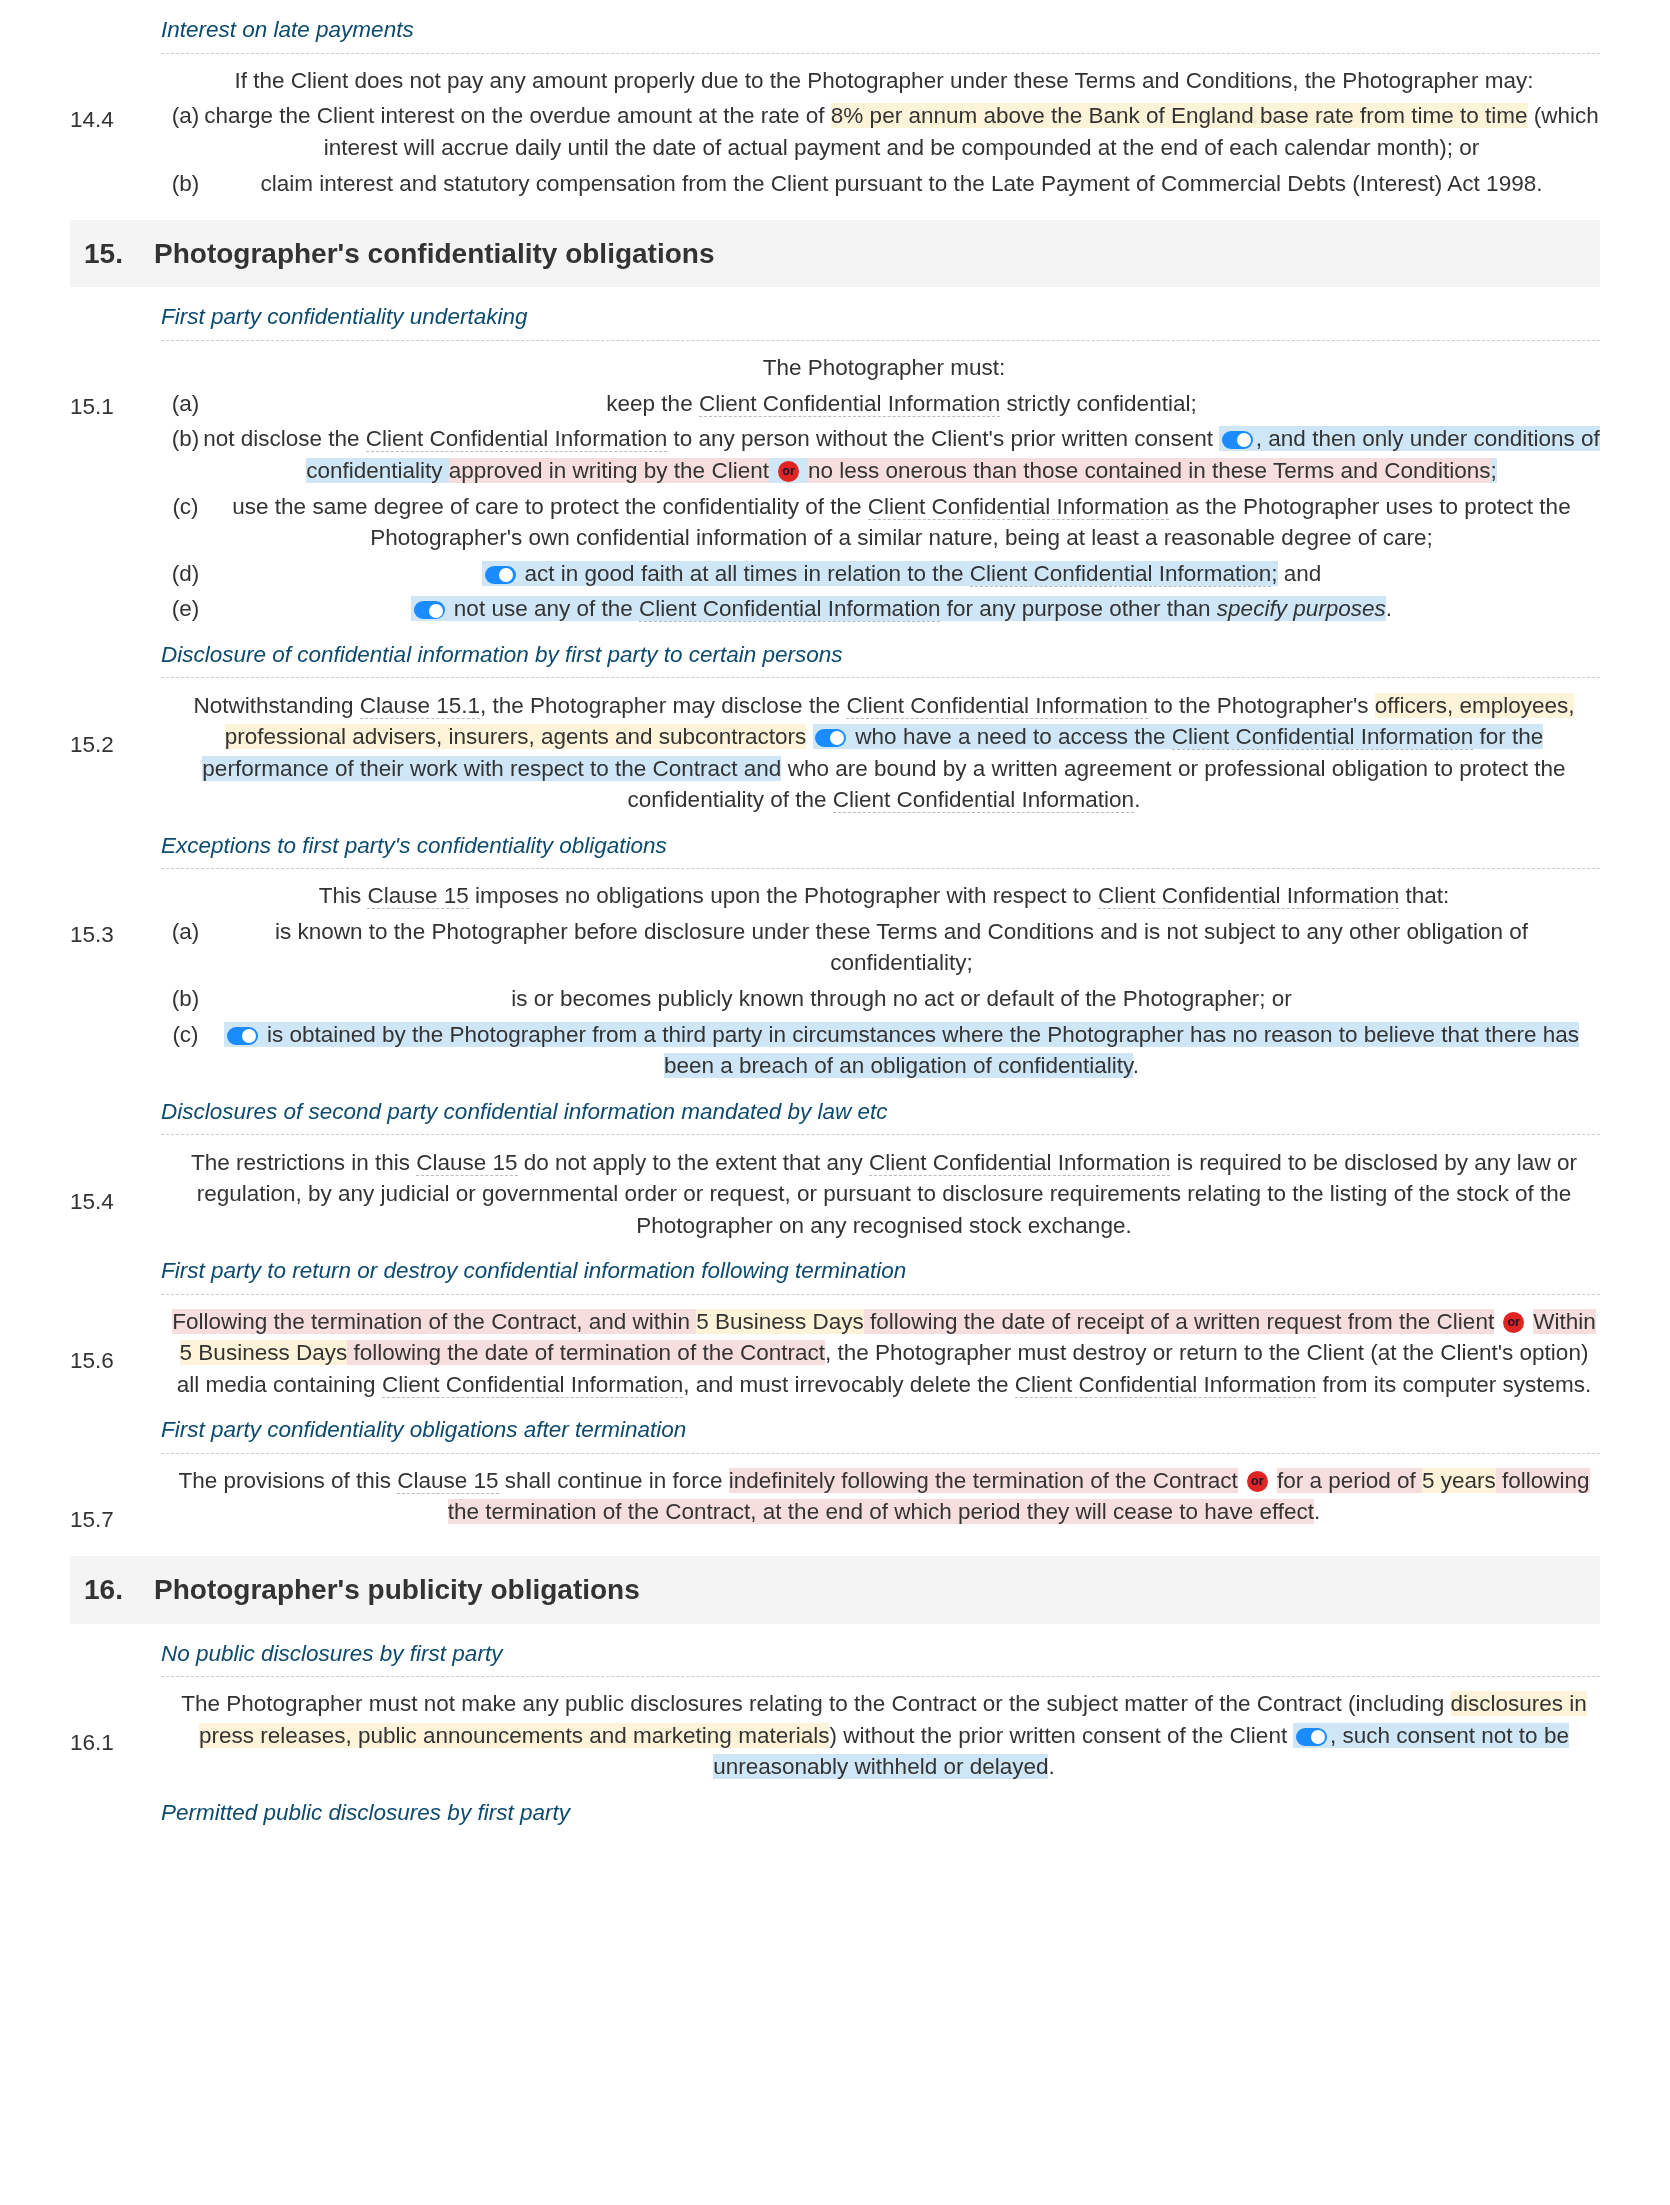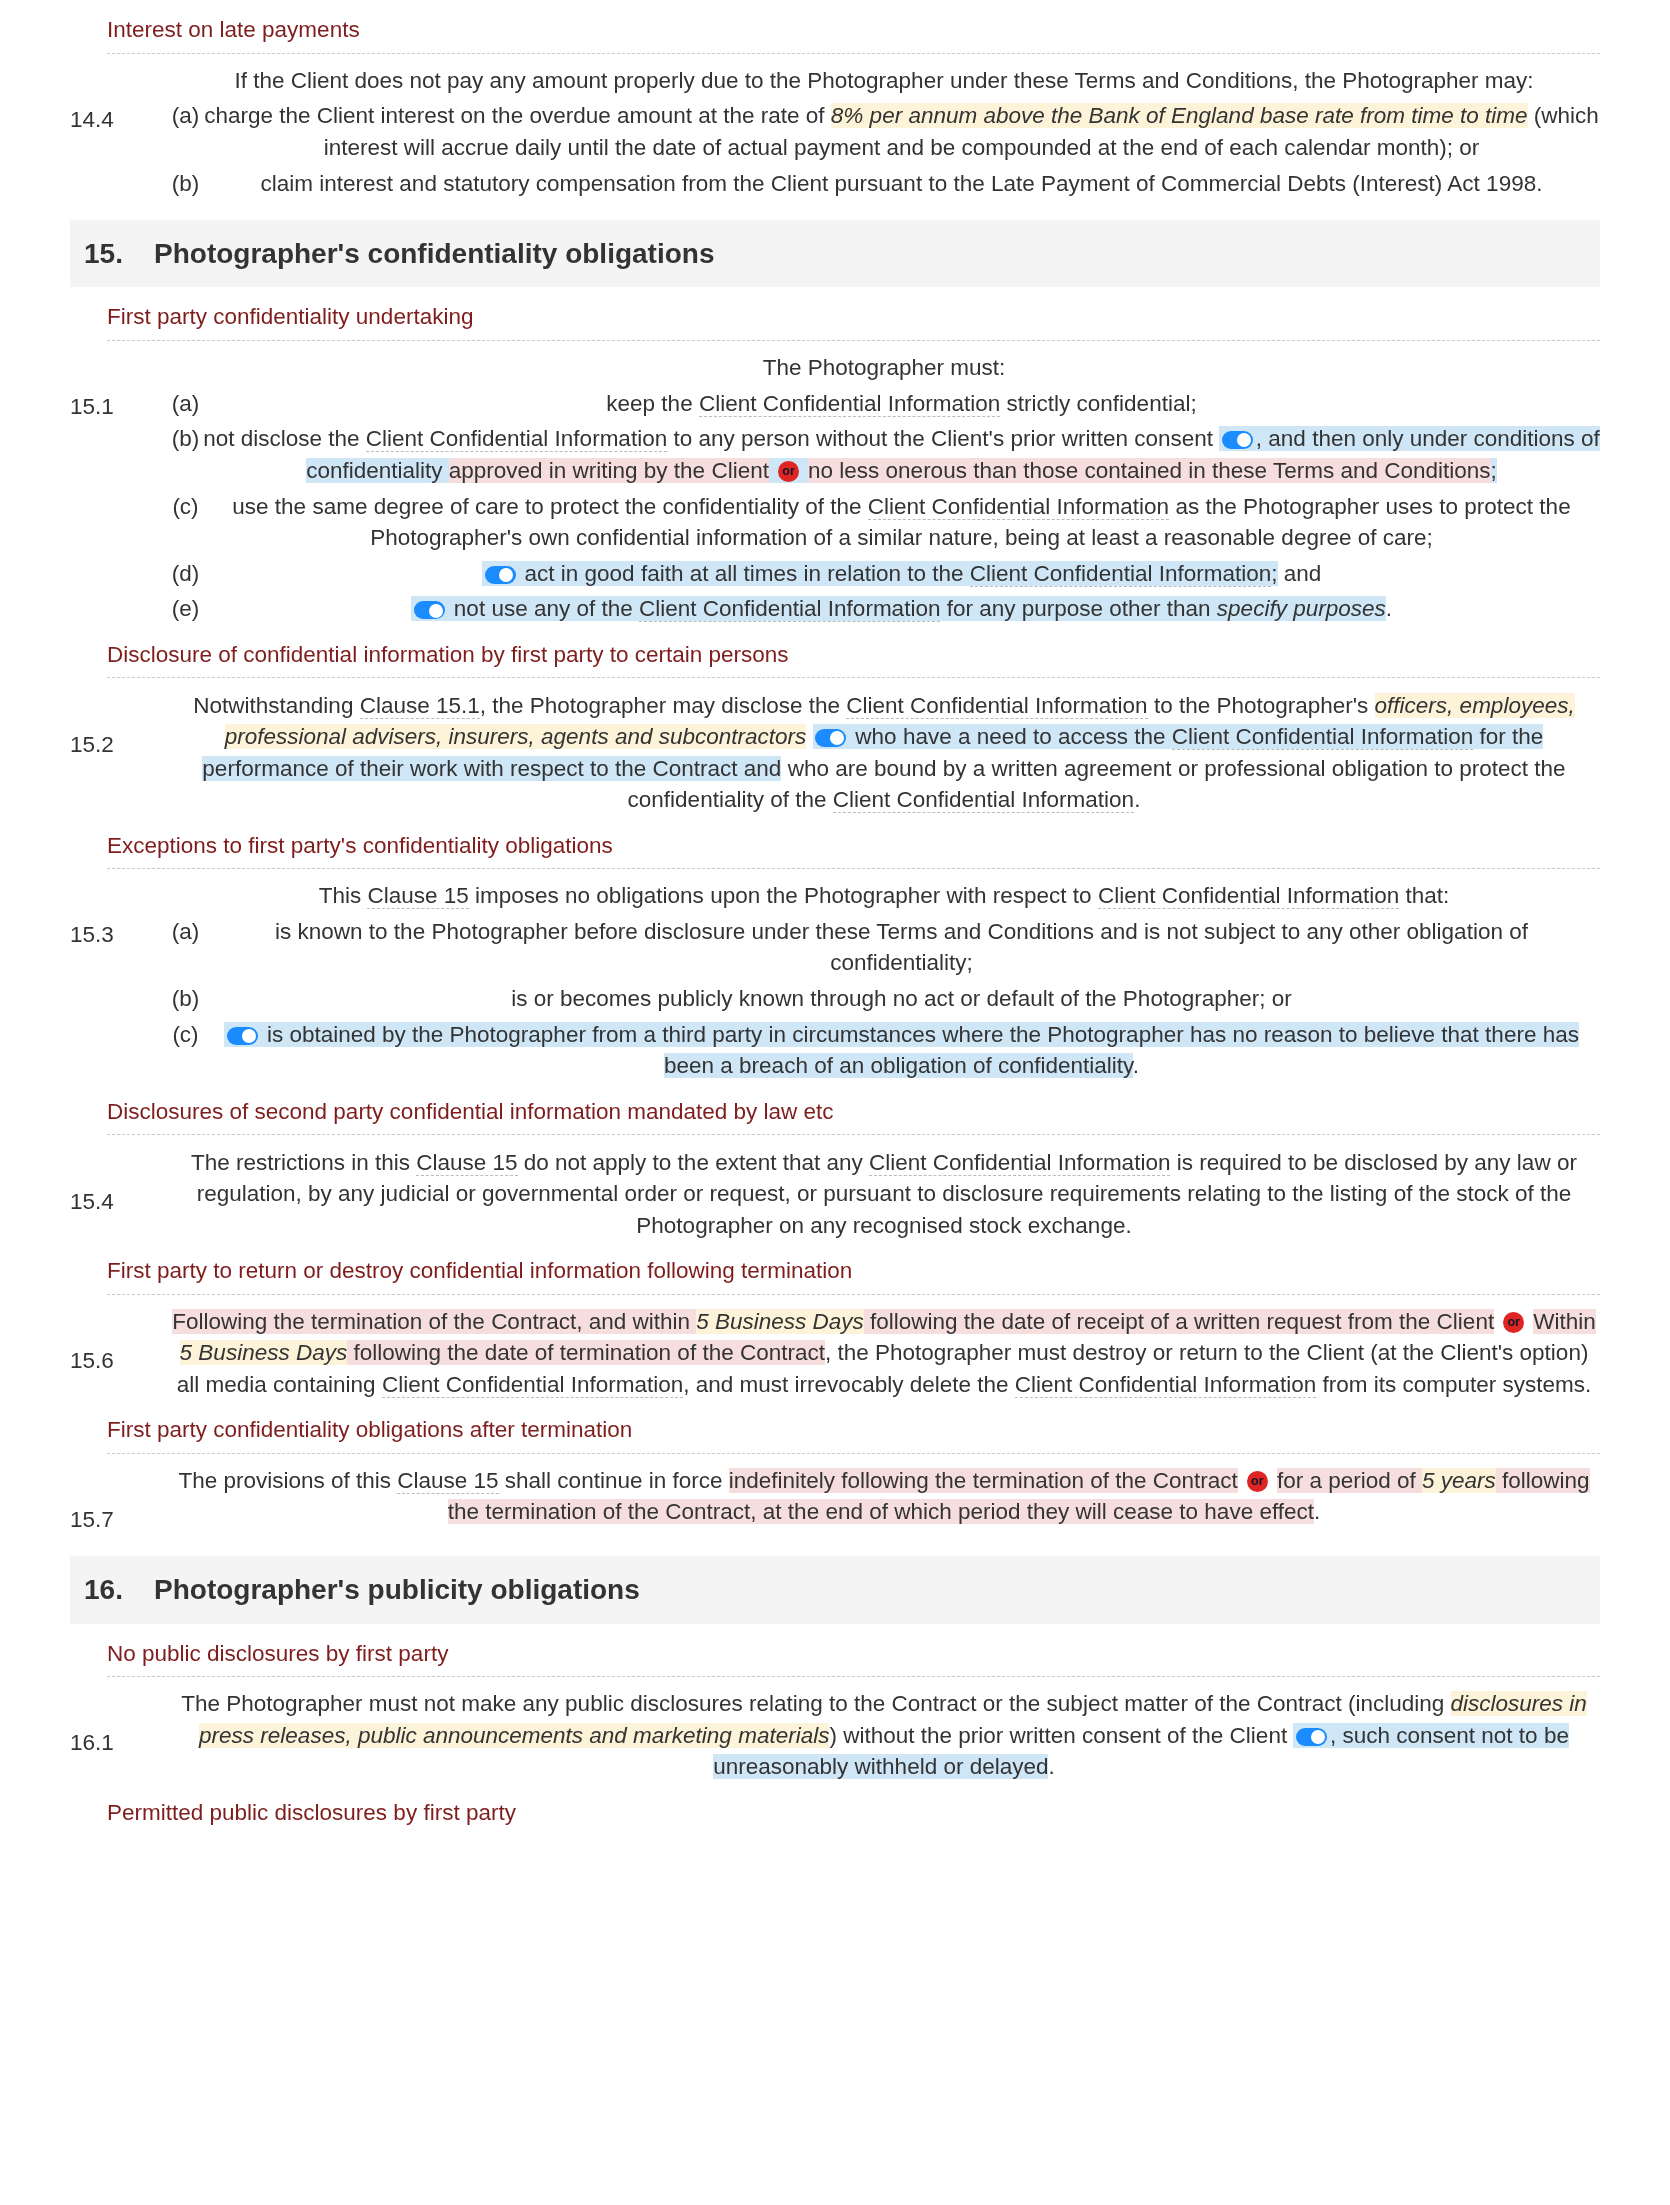--- a/index.html
+++ b/index.html
@@ -10,25 +10,26 @@
     color: #333333;
     font-size: 22.5px;
     line-height: 1.4;
   }
   .page {
     width: 1670px;
     padding: 0 70px 28px 70px;
     box-sizing: border-box;
   }
   .subheading {
-    color: #7f1d1d;
+    color: #0c4a6e;
+    font-style: italic;
     font-size: 22.5px;
     padding: 7px 0 7px 0;
     border-bottom: 0.7px dashed #cccccc;
-    margin-left: 37px;
+    margin-left: 91px;
     margin-top: 7px;
     margin-bottom: 11.2px;
   }
   .clause-row {
     display: flex;
     margin-bottom: 7px;
     align-items: flex-start;
   }
   .clause-num {
     flex: 0 0 91px;
@@ -58,21 +59,20 @@
     display: flex;
     align-items: baseline;
     font-size: 28px;
     font-weight: bold;
   }
   .section-header-bar .num {
     flex: 0 0 70px;
   }
   .hl-yellow {
     background: #fdf3d9;
-    font-style: italic;
   }
   .hl-blue {
     background: #cfe6f7;
   }
   .hl-pink {
     background: #f7dede;
   }
   .dotted {
     border-bottom: 1.4px dashed #bbbbbb;
   }

